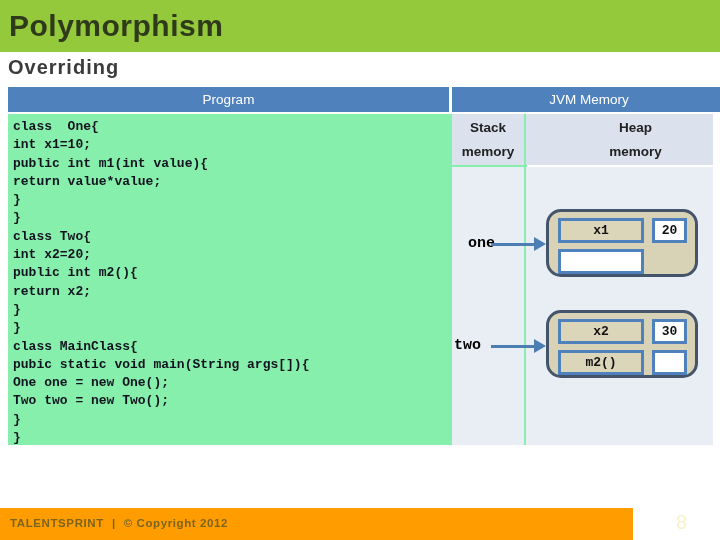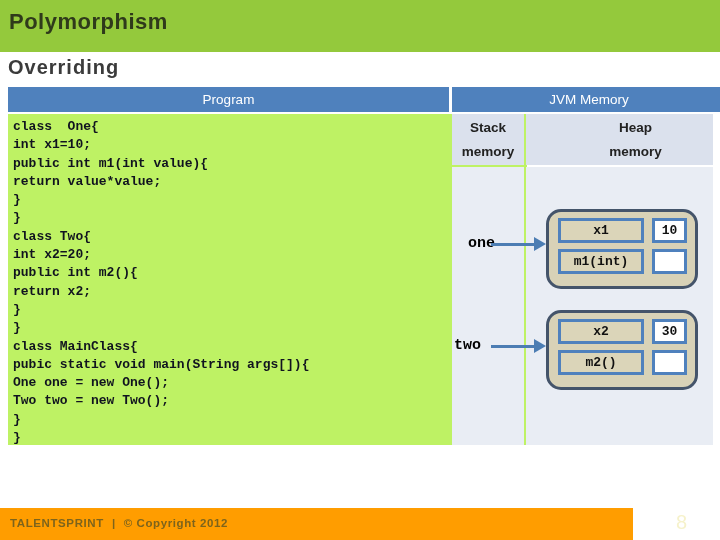--- a/index.html
+++ b/index.html
@@ -4,36 +4,36 @@
 <style>
   * { margin:0; padding:0; box-sizing:border-box; }
   html,body { background:#fff; }
   .slide {
     position:relative; width:720px; height:540px; background:#ffffff;
     font-family:"Liberation Sans", sans-serif; overflow:hidden;
   }
   
   .green-bar { position:absolute; left:0; top:0; width:720px; height:52px; background:#94C93C; }
   .slide-title {
-    position:absolute; left:9px; top:9px; font-size:22px; font-weight:bold;
+    position:absolute; left:9px; top:9px; font-size:30px; font-weight:bold;
     color:#2F3A1B; letter-spacing:0.5px;
   }
   .slide-subtitle {
     position:absolute; left:8px; top:56px; font-size:20px; font-weight:bold;
     color:#3B3B3B; letter-spacing:1px;
   }
   
   .th { position:absolute; top:87px; height:25px; background:#4F81BD; color:#fff;
         font-size:13.5px; font-weight:normal; display:flex; align-items:center; justify-content:center; }
   .th-program { left:8px;  width:441px; }
   .th-jvm     { left:452px; width:274px;text-align:right; }
   
   .code-cell {
     position:absolute; left:8px; top:114px; width:519px; height:331px;
-    background:#bef264; padding:4px 0 8px 5px;
+    background:#86efac; padding:4px 0 8px 5px;
   }
   .code-line {
     font-family:"Liberation Mono", monospace; font-weight:bold; font-size:13px;
     line-height:18.3px; color:#10131F; white-space:pre;
   }
   
   .mem-subheader {
     position:absolute; top:114px; height:51px; background:#DBE1ED; color:#222222;
     display:flex; flex-direction:column; align-items:center; justify-content:center;
     font-size:13.5px; font-weight:bold; line-height:24px;
@@ -55,21 +55,21 @@
   .arrow { position:absolute; width:55px; height:14px; }
   .arrow-1 { left:491px; top:237px; }
   .arrow-2 { left:491px; top:339px; }
   .arrow-line { position:absolute; left:0; top:6px; width:44px; height:3px; background:#4C7DB3; }
   .arrow-head {
     position:absolute; left:43px; top:0; width:0; height:0;
     border-left:12px solid #4C7DB3; border-top:7px solid transparent; border-bottom:7px solid transparent;
   }
   
   .obj-box {
-    position:absolute; left:546px; width:152px; height:80px;
+    position:absolute; left:546px; width:152px; height:68px;
     background:#D8D2B7; border:3px solid #44546A; border-radius:15px;
     padding:6px 0 0 9px;
     display:grid; grid-template-columns:86px 35px; grid-auto-rows:25px;
     column-gap:8px; row-gap:6px;
   }
   .obj-box-1 { top:209px; }
   .obj-box-2 { top:310px; }
   .obj-cell {
     border:3px solid #4F81BD; display:flex; align-items:center; justify-content:center;
     font-family:"Liberation Mono", monospace; font-weight:bold; font-size:13px; color:#111;
@@ -131,22 +131,21 @@
   <div class="mem-body mem-stack-body"></div>
   <div class="mem-body mem-heap-body"></div>
 
   <div class="ref-label ref-one">one</div>
   <div class="arrow arrow-1">
     <div class="arrow-line"></div>
     <div class="arrow-head"></div>
   </div>
   <div class="obj-box obj-box-1">
     <div class="obj-cell obj-cell-name">x1</div>
-    <div class="obj-cell obj-cell-value">10</div>
-    <div class="obj-cell obj-cell-name">m1(int)</div>
+    <div class="obj-cell obj-cell-value">20</div>
     <div class="obj-cell obj-cell-value"></div>
   </div>
 
   <div class="ref-label ref-two">two</div>
   <div class="arrow arrow-2">
     <div class="arrow-line"></div>
     <div class="arrow-head"></div>
   </div>
   <div class="obj-box obj-box-2">
     <div class="obj-cell obj-cell-name">x2</div>

